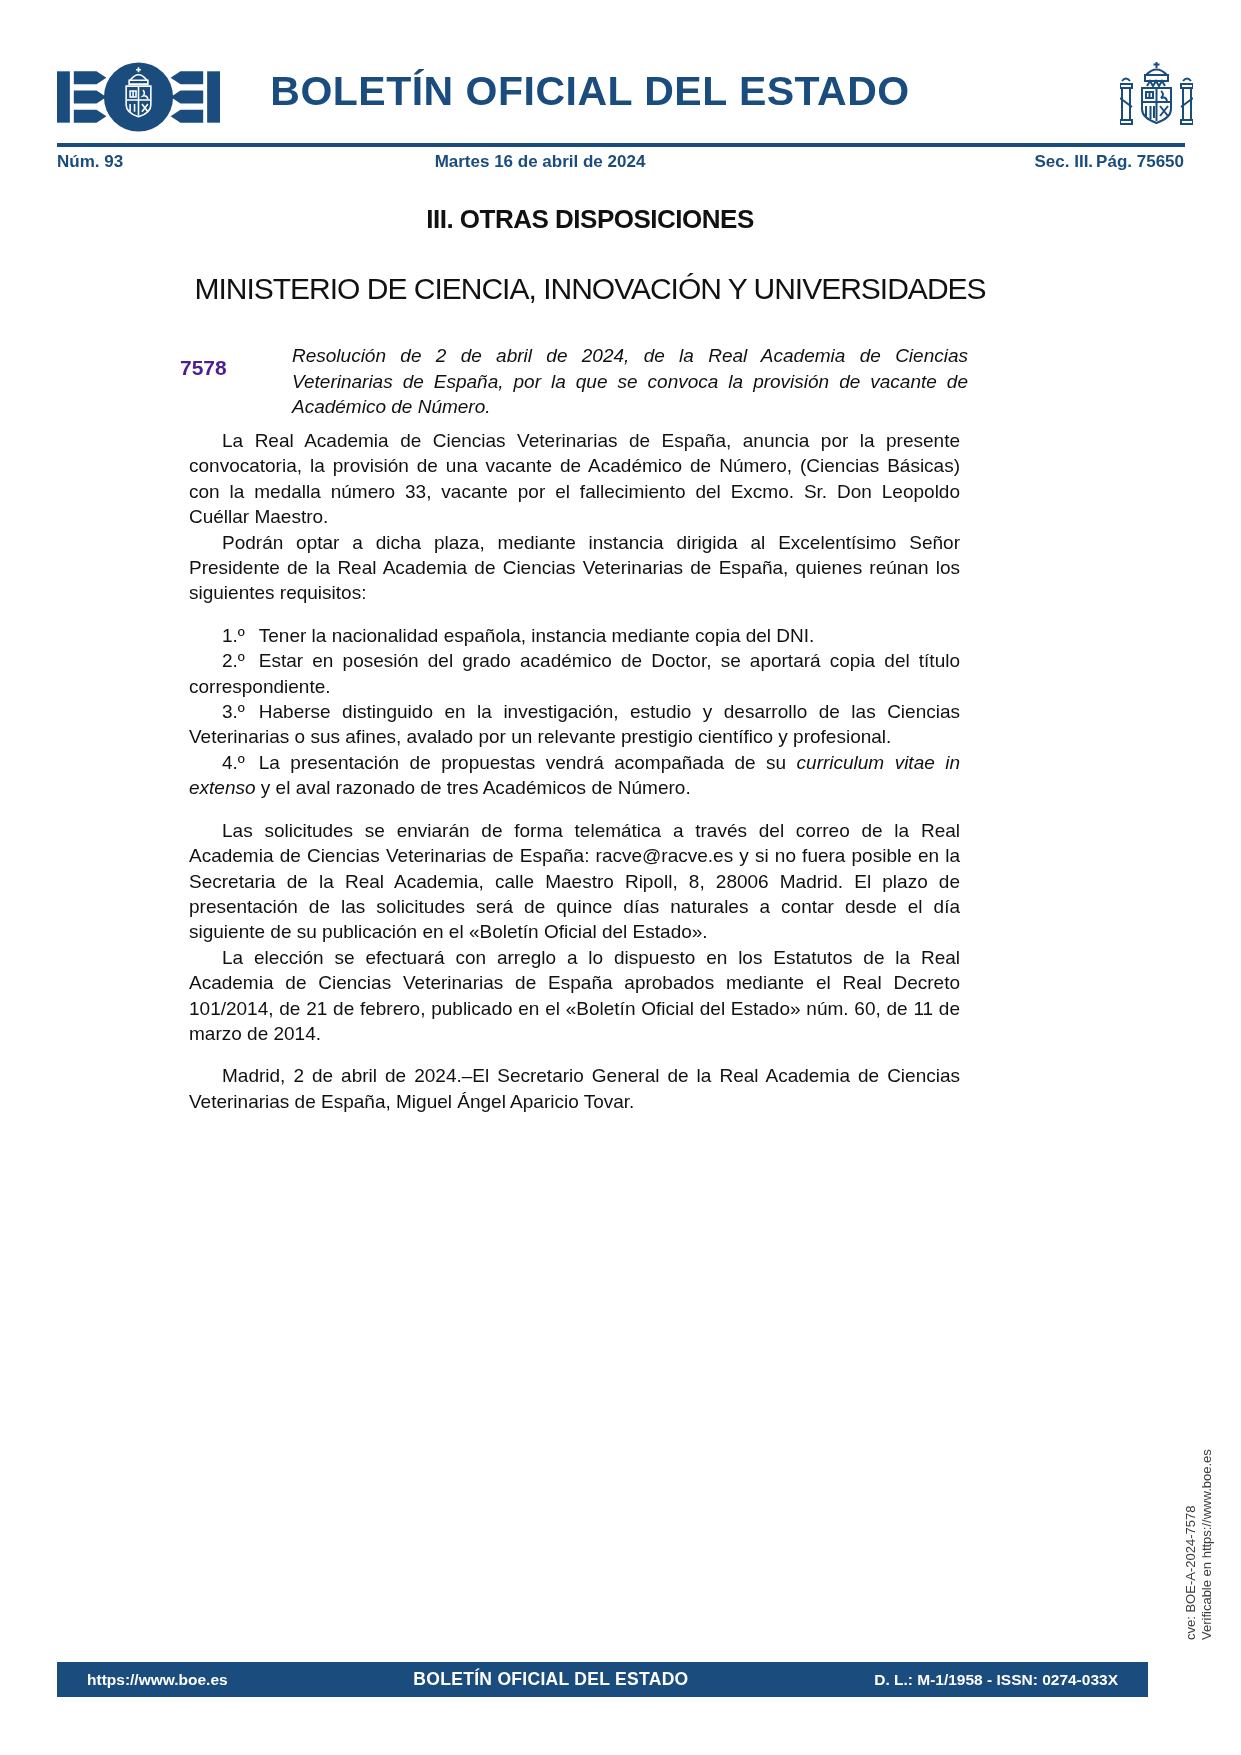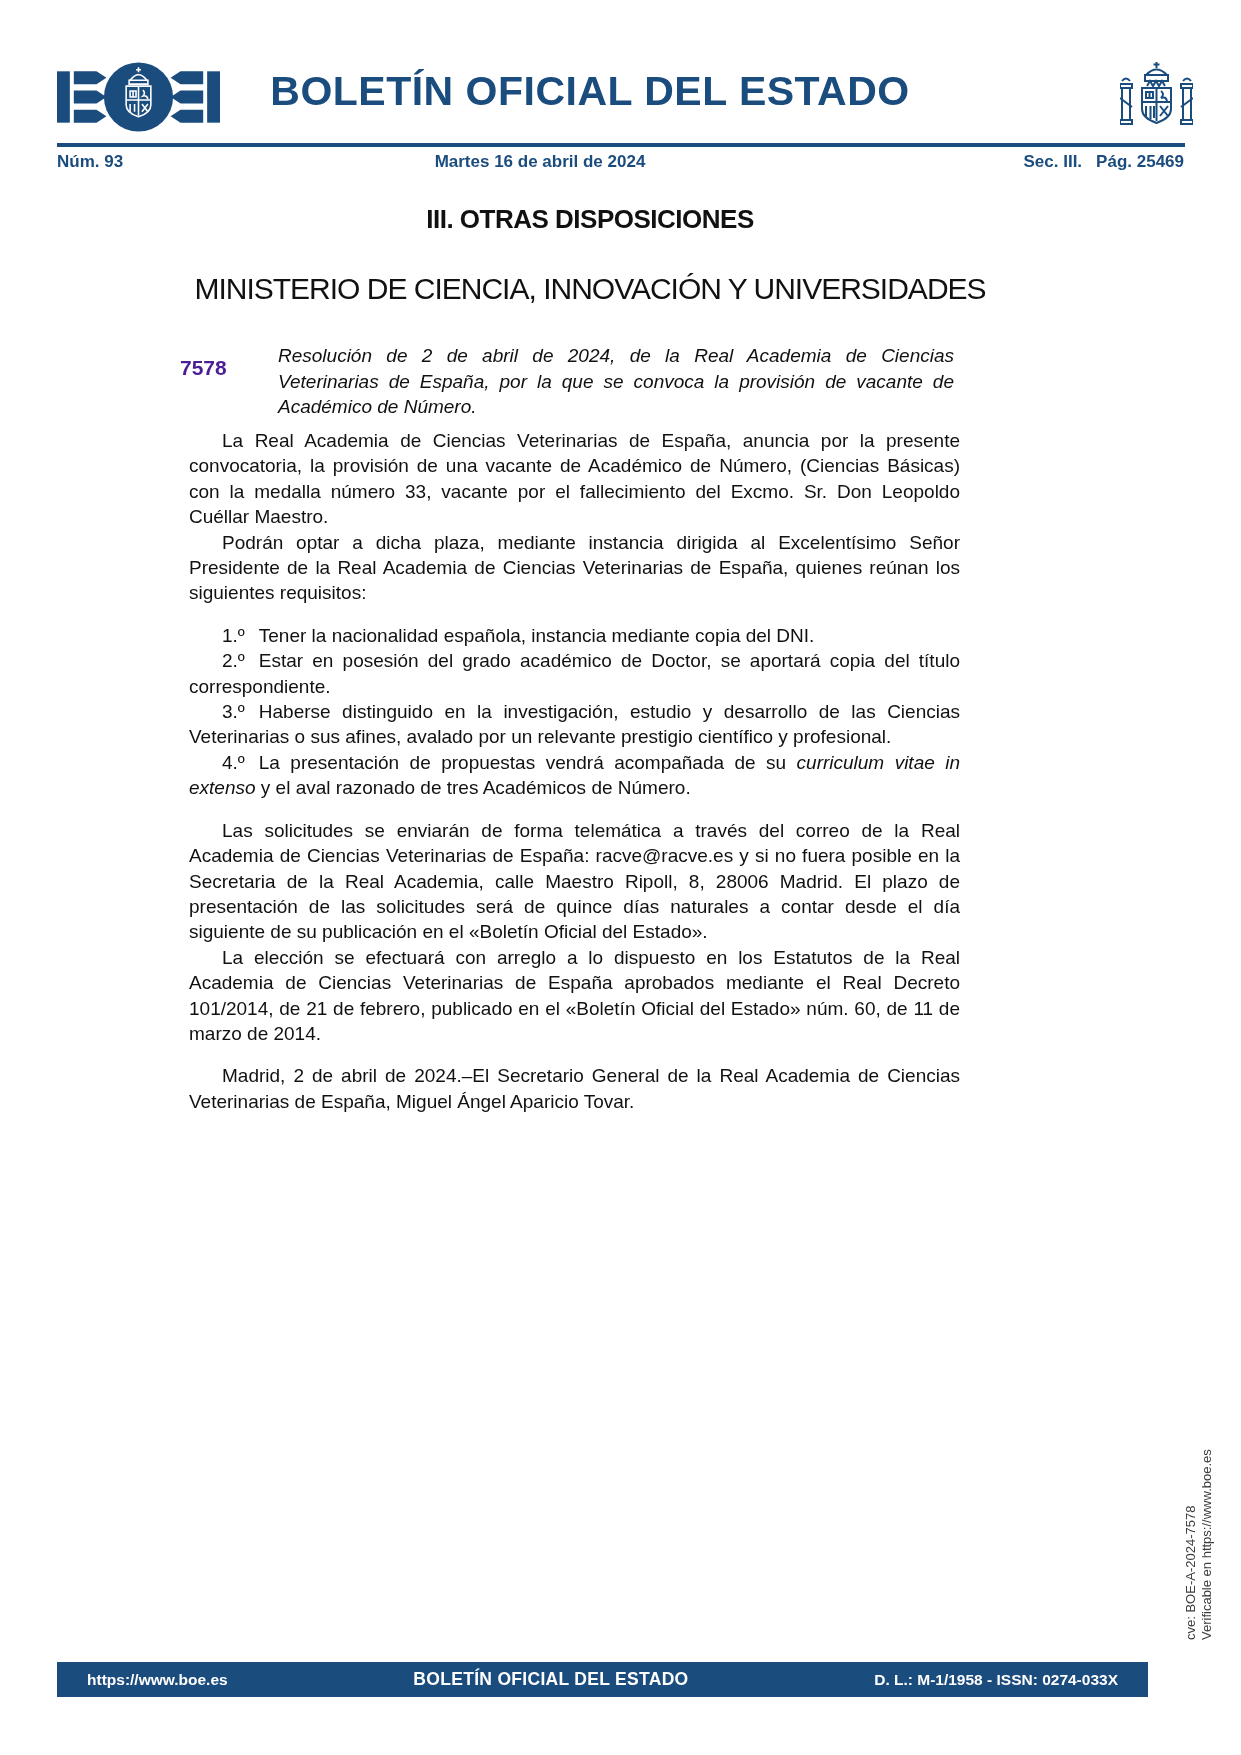--- a/index.html
+++ b/index.html
@@ -12,34 +12,34 @@
   .boe-logo{left:57px;top:62px;width:163px;height:70px;}
   .masthead-title{
     left:0;top:68px;width:1180px;text-align:center;
     font-size:41px;font-weight:bold;color:#1b4c7e;letter-spacing:.5px;
   }
   .coat-arms{left:1120px;top:60px;width:73px;height:82px;}
   .head-rule{left:57px;top:143px;width:1128px;height:4px;background:#1b4c7e;}
   .meta-row{top:152px;left:0;width:1241px;height:22px;color:#1b4c7e;font-weight:bold;font-size:17px;}
   .meta-issue{position:absolute;left:57px;top:0;}
   .meta-date{position:absolute;left:0;top:0;width:1080px;text-align:center;}
-  .meta-right{position:absolute;right:57px;top:0;display:flex;gap:14px;}
+  .meta-right{position:absolute;right:57px;top:0;display:flex;gap:3px;}
   
   .section-heading{
     left:0;top:204px;width:1180px;text-align:center;
     font-size:26px;font-weight:bold;color:#111;letter-spacing:-.5px;
   }
   .ministry-heading{
     left:0;top:272px;width:1180px;text-align:center;
     font-size:30px;font-weight:400;color:#111;letter-spacing:-1px;
   }
   
   .entry-number{left:180px;top:356px;font-size:21px;font-weight:bold;color:#4c1d95;}
   .abstract{
-    left:278px;top:343px;width:676px;
+    left:292px;top:343px;width:676px;
     font-style:italic;font-size:19px;line-height:25.5px;color:#111;
   }
   .abstract .jline{text-align:justify;text-align-last:justify;}
   .abstract .lline{text-align:left;}
   
   .body-text{
     left:189px;top:428px;width:771px;
     font-size:19px;line-height:25.4px;text-align:justify;color:#111;
   }
   .body-text p{margin:0;text-indent:33px;}
@@ -121,21 +121,21 @@
     </svg>
   </div>
 
   <div class="abs head-rule"></div>
 
   <div class="abs meta-row">
     <span class="meta-issue">Núm. 93</span>
     <span class="meta-date">Martes 16 de abril de 2024</span>
     <span class="meta-right">
       <span>Sec. III.</span>
-      <span>Pág. 25469</span>
+      <span>Pág. 75650</span>
     </span>
   </div>
 
   <div class="abs section-heading">III. OTRAS DISPOSICIONES</div>
   <div class="abs ministry-heading">MINISTERIO DE CIENCIA, INNOVACIÓN Y UNIVERSIDADES</div>
 
   <div class="abs entry-number">7578</div>
   <div class="abs abstract">
     <div class="jline">Resolución de 2 de abril de 2024, de la Real Academia de Ciencias</div>
     <div class="jline">Veterinarias de España, por la que se convoca la provisión de vacante de</div>

